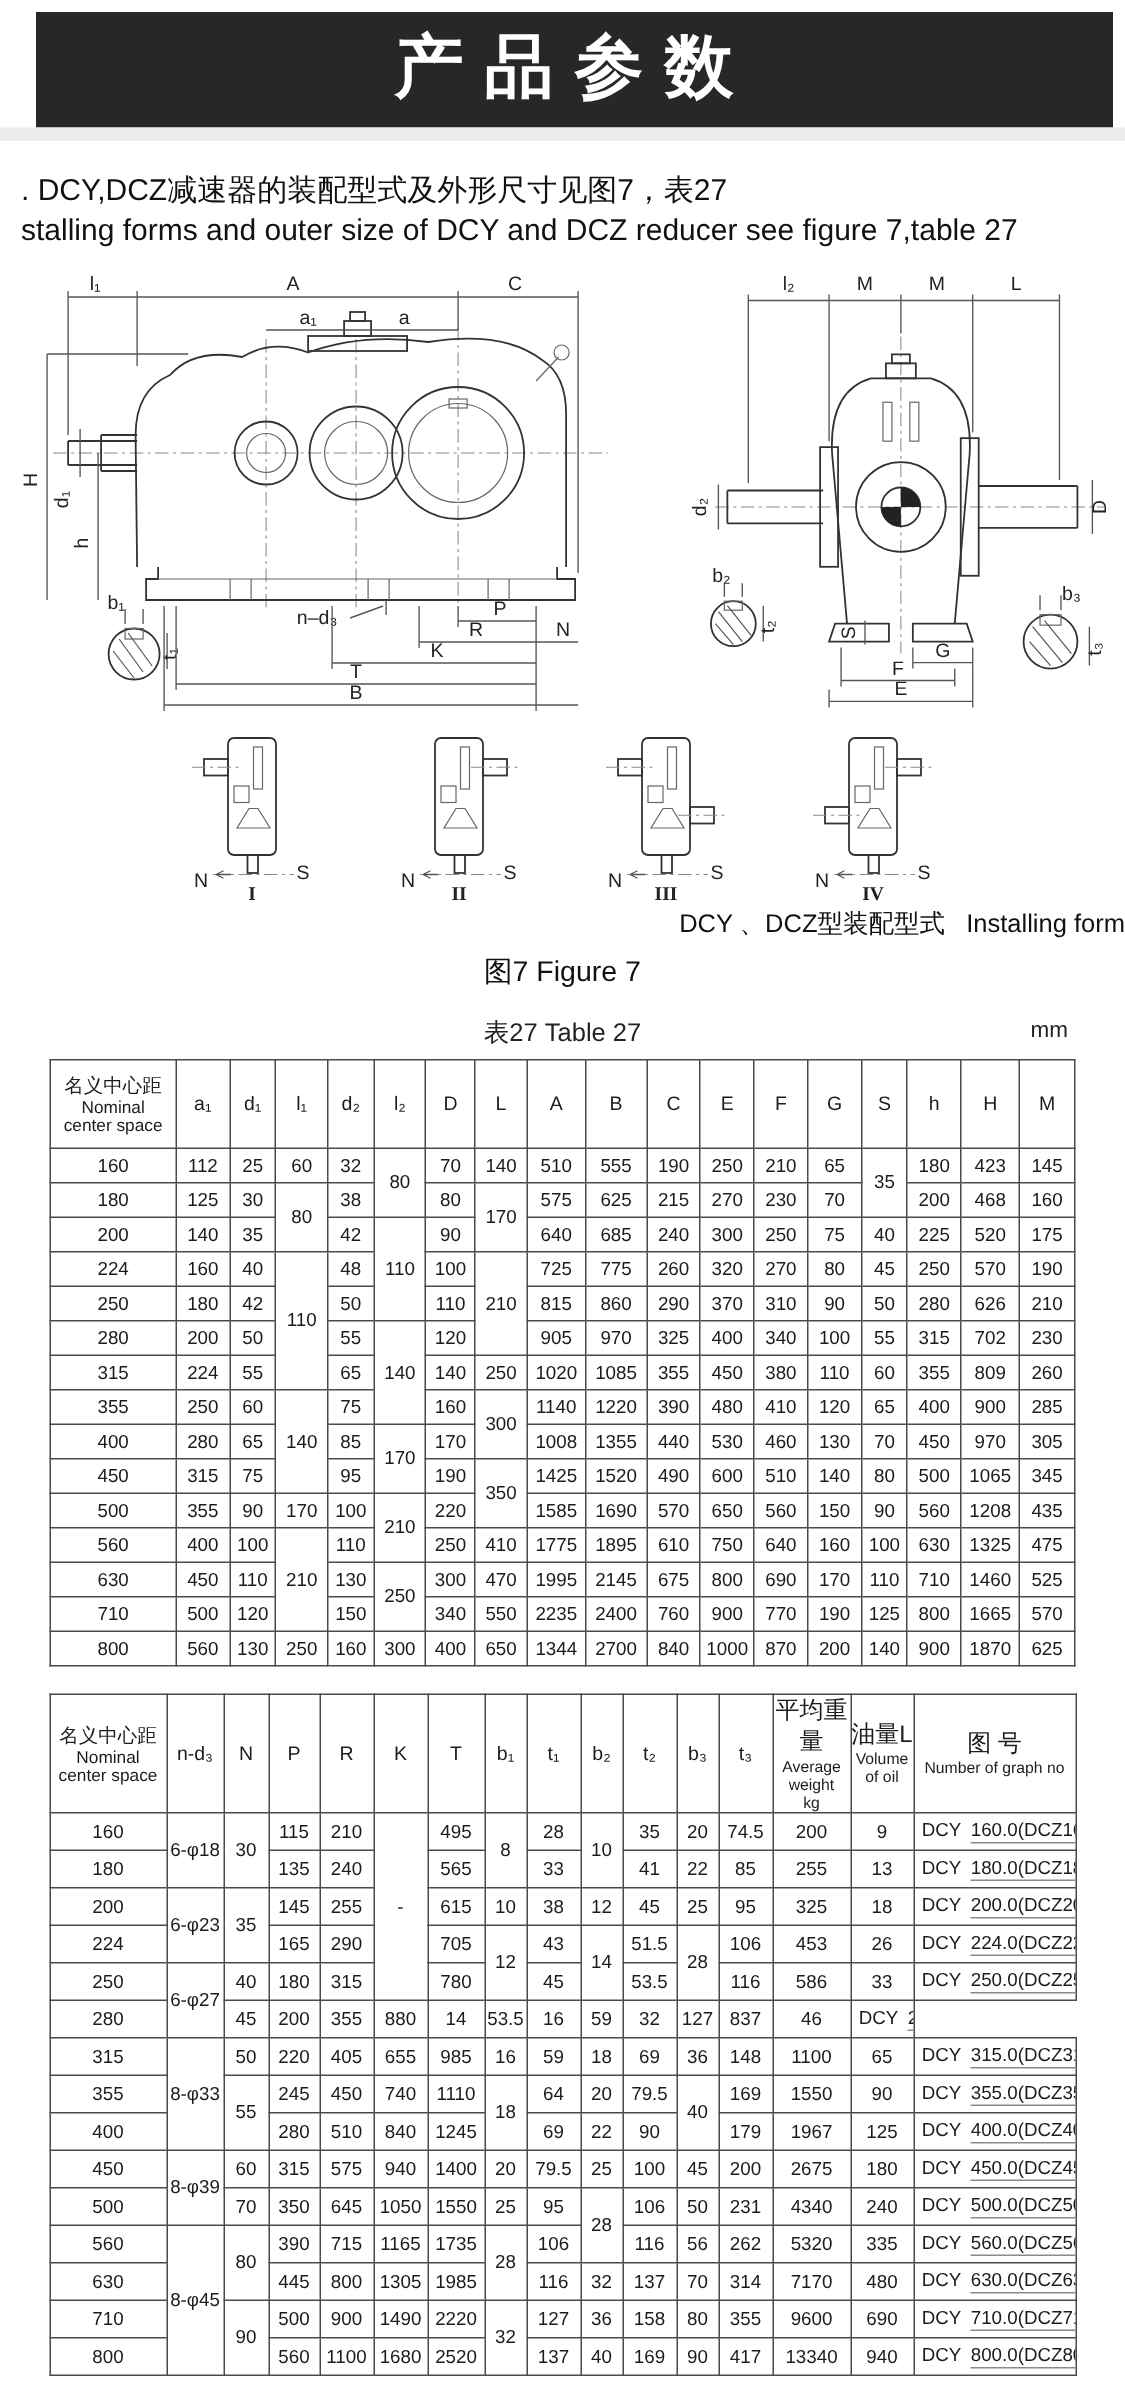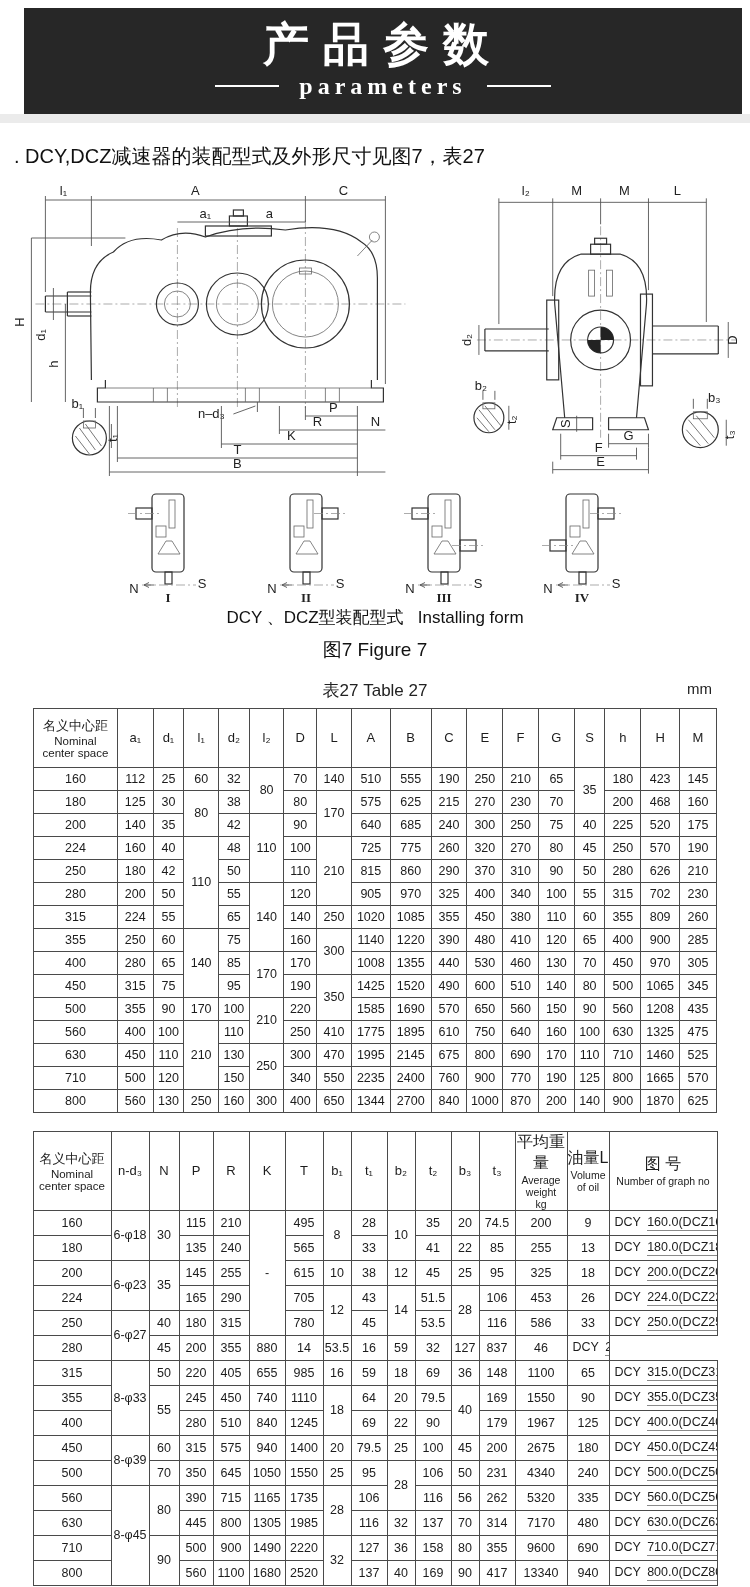--- a/index.html
+++ b/index.html
@@ -23,21 +23,21 @@
   svg{display:block;}
   .dim{stroke:#555;stroke-width:0.9;fill:none;}
   .out{stroke:#333;stroke-width:1.2;fill:none;}
   .thin{stroke:#666;stroke-width:0.8;fill:none;}
   .cl{stroke:#888;stroke-width:0.7;fill:none;stroke-dasharray:9 3 2 3;}
   .lbl{font-size:13px;fill:#222;font-family:"Liberation Sans",sans-serif;}
   .hatch{stroke:#555;stroke-width:0.8;}
 
   
   .forms-row{display:flex;justify-content:center;gap:46px;margin-top:4px;}
-  .caption{ text-align:center;font-size:17px;margin-top:2px;color:#111;}
+  .caption{ text-align:right;font-size:17px;margin-top:2px;color:#111;}
   .figno{text-align:center;font-size:19px;margin-top:8px;color:#111;}
 
   
   .table-title-row{position:relative;text-align:center;font-size:17px;margin-top:16px;color:#222;}
   .table-unit{position:absolute;right:38px;top:1px;font-size:15px;}
   table{border-collapse:collapse;table-layout:fixed;margin:6px auto 0 auto;width:684px;}
   td,th{border:1px solid #4a4a4a;text-align:center;vertical-align:middle;
         padding:0;font-weight:normal;overflow:hidden;}
   #t1 td{height:22px;font-size:12.5px;}
   #t2 td{height:24px;font-size:12.5px;}
@@ -50,30 +50,26 @@
   #t2 thead th{height:62px;}
   .graph-cell{text-align:left;padding-left:5px;font-size:12px;white-space:nowrap;}
   .gnum{display:inline-block;border-bottom:1px solid #8a8a8a;padding-bottom:1px;}
   .spacer14{height:12px;}
 </style>
 </head>
 <body>
 
 <div class="banner">
   <div class="banner-title">产品参数</div>
-  <div class="banner-sub">
-    <div class="banner-line"></div>
-    <div class="banner-sub-text">parameters</div>
-    <div class="banner-line"></div>
-  </div>
 </div>
 <div class="gray-strip"></div>
 
 <div class="intro">
   <div class="intro-line">. DCY,DCZ减速器的装配型式及外形尺寸见图7，表27</div>
+  <div class="intro-line">stalling forms and outer size of DCY and DCZ reducer see figure 7,table 27</div>
 </div>
 
 <div class="drawings">
 
   <svg viewBox="0 0 440 302" width="448" height="302">
 
     <line class="cl" x1="30" y1="124" x2="400" y2="124"></line>
     <line class="cl" x1="172" y1="48" x2="172" y2="228"></line>
     <line class="cl" x1="232" y1="48" x2="232" y2="228"></line>
     <line class="cl" x1="300" y1="40" x2="300" y2="228"></line>

